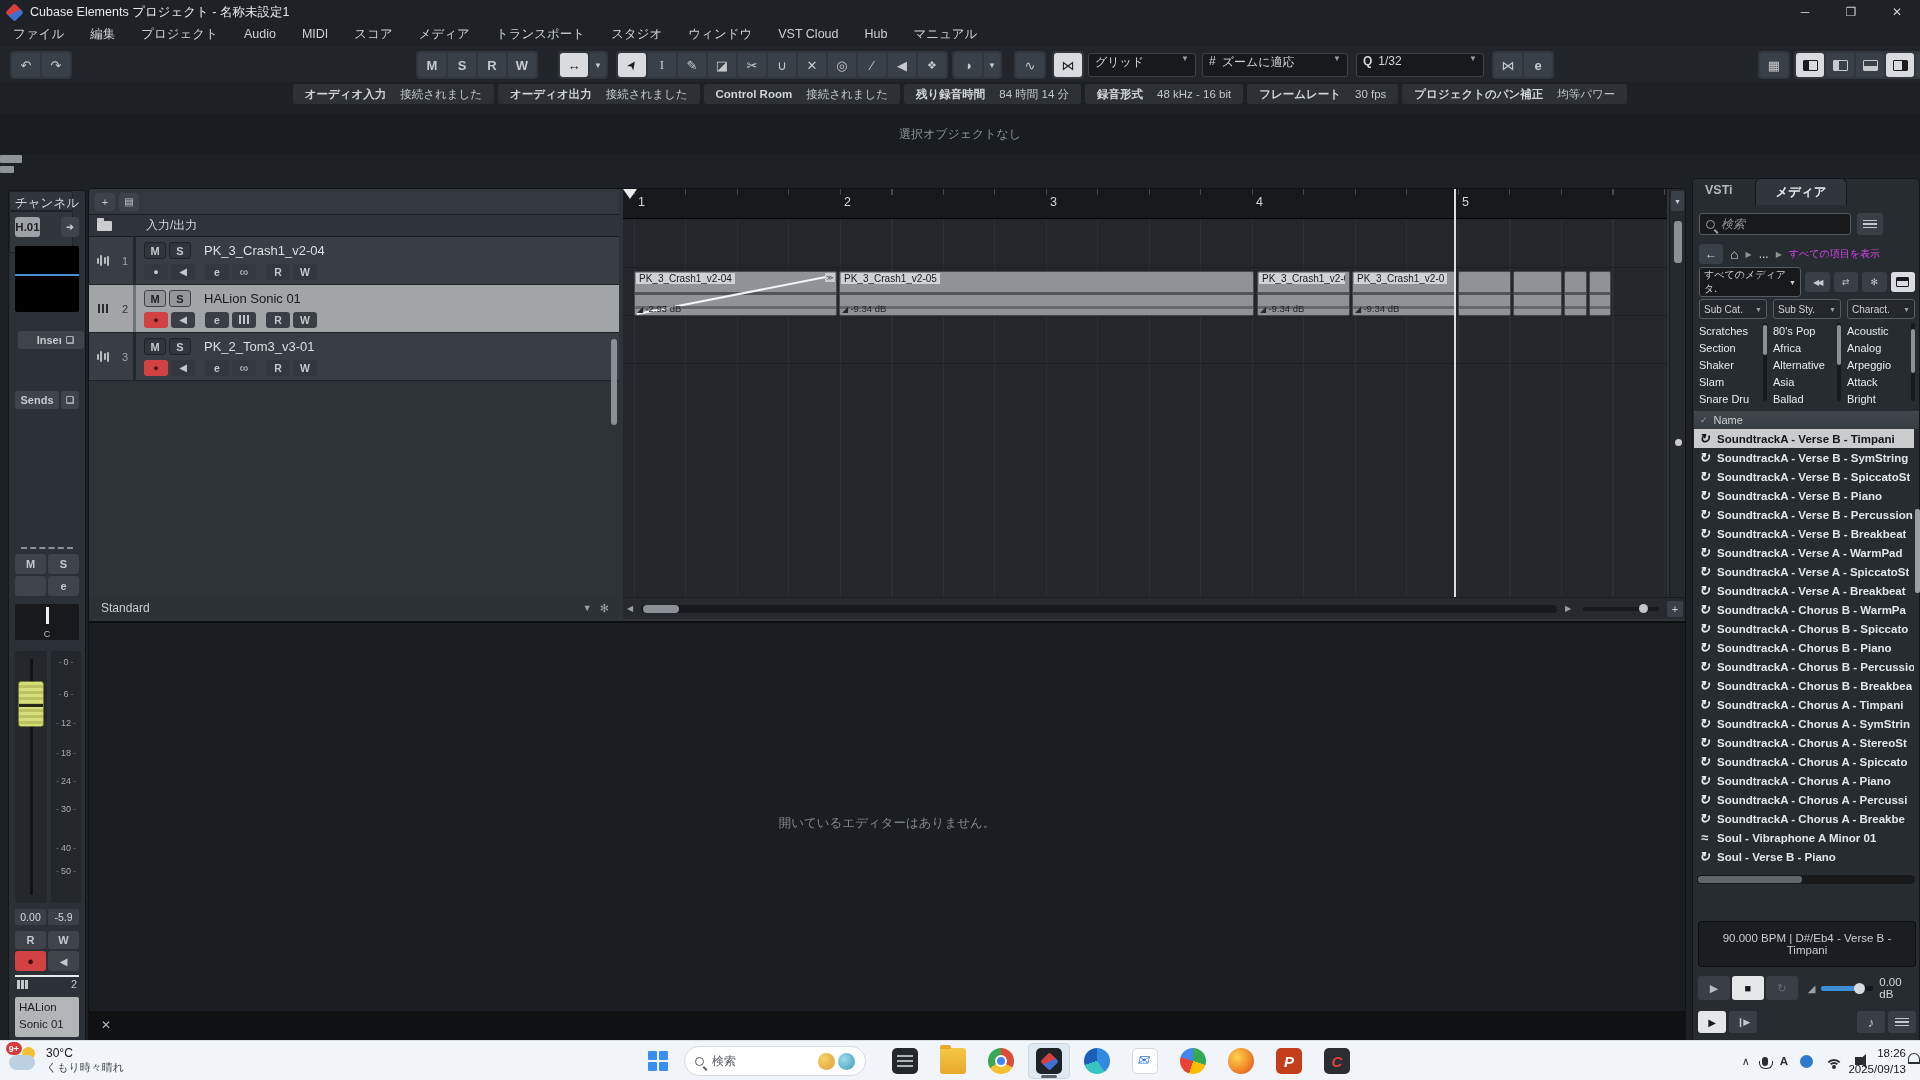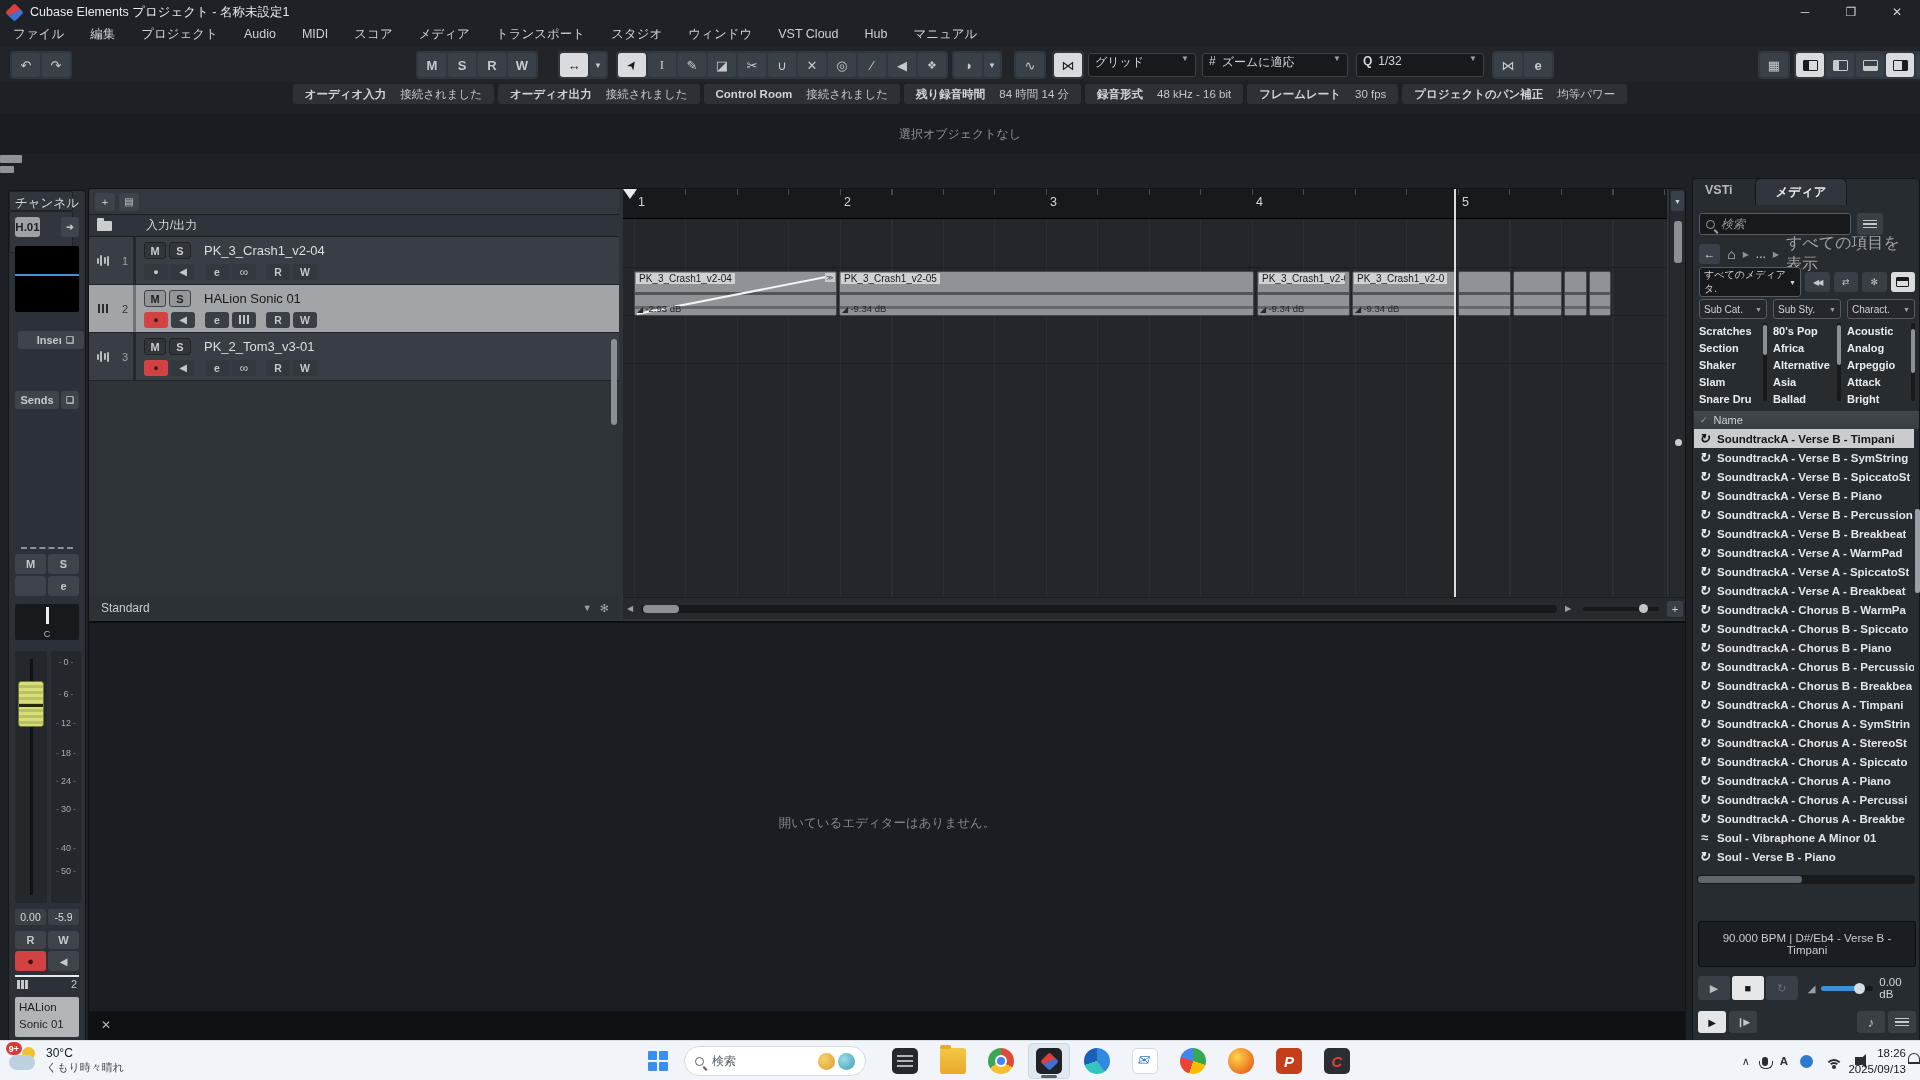--- a/index.html
+++ b/index.html
@@ -159,35 +159,35 @@
 #rsearch{position:absolute;left:6px;top:34px;width:152px;height:22px;background:#17191b;border:1px solid #565c63;border-radius:3px;display:flex;align-items:center;gap:6px;padding:0 6px}
 .mag{width:9px;height:9px;border:1.5px solid #9aa0a5;border-radius:50%;position:relative}
 .mag::after{content:"";position:absolute;left:8px;top:8px;width:5px;height:1.5px;background:#9aa0a5;transform:rotate(45deg);transform-origin:0 0}
 #rsearch .ph{color:#8e9297;font-style:italic;font-size:12px}
 #rlist-btn{position:absolute;left:164px;top:34px;width:26px;height:22px;background:#3a3f45;border-radius:3px;display:flex;align-items:center;justify-content:center;flex-direction:column;gap:2px}
 #rlist-btn i{width:14px;height:1.5px;background:#c6c9cc}
 #rbc{position:absolute;left:6px;top:64px;width:216px;height:22px;display:flex;align-items:center;gap:7px;color:#cfd2d5}
 #rbc .back{width:24px;height:20px;background:#3a4047;border-radius:3px;text-align:center;line-height:20px;color:#d6d9db}
 #rbc .home::before{content:"⌂";font-size:14px}
 #rbc .sep{font-size:8px;color:#8e9297}
-#rbc .all{font-size:16px;color:#a3a3a3}
+#rbc .all{font-size:10px;color:#d946ef}
 #rctl{position:absolute;left:6px;top:92px;width:216px;height:22px;display:flex;align-items:center;gap:4px}
 #rctl .dd{flex:0 0 102px;height:20px;background:#17191b;border:1px solid #565c63;border-radius:3px;display:flex;align-items:center;padding:14px 4px;font-size:10px;color:#cfd2d5}
 #rctl .dd .car{margin-left:auto;font-size:7px}
 #rctl .sq{width:26px;height:20px;background:#3a3f45;border-radius:3px;color:#c6c9cc;display:flex;align-items:center;justify-content:center;font-size:9px}
 #rctl .sq.on{background:#d9dbde;color:#17191c}
 .ic-rew::before{content:"◀◀";letter-spacing:-2px;font-size:8px}
 .ic-shf::before{content:"⇄"}
 .winrect{width:13px;height:10px;border:1.5px solid currentColor;border-radius:1px}
 .winrect::before{content:"";display:block;height:3px;background:currentColor}
 #filters{position:absolute;left:6px;top:120px;width:216px;height:106px}
 .fdd{position:absolute;top:0;width:68px;height:20px;border:1px solid #565c63;border-radius:3px;display:flex;align-items:center;padding:0 4px;font-size:10px;color:#cfd2d5;background:#24282d}
 .fdd .car{margin-left:auto;font-size:7px;color:#9aa0a5}
 .fcol{position:absolute;top:24px;width:68px;height:82px;overflow:hidden}
-.fcol span{display:block;height:17px;line-height:17px;font-size:11px;font-weight:bold;color:#e9ebed;white-space:nowrap;overflow:hidden}
+.fcol span{display:block;height:17px;line-height:17px;font-size:11px;font-weight:normal;color:#e9ebed;white-space:nowrap;overflow:hidden}
 .fsb{position:absolute;top:24px;width:4px;height:78px;background:#17191b;border-radius:2px}
 .fsb i{position:absolute;left:0;width:4px;border-radius:2px;background:#8a9096}
 #nmhead{position:absolute;left:1px;top:232px;width:225px;height:18px;background:linear-gradient(#42474d,#383d42);display:flex;align-items:center;gap:6px;padding-left:6px;font-size:11px;color:#cfd2d5}
 #nmhead .chk{font-size:9px;color:#9aa0a5}
 #results{position:absolute;left:1px;top:250px;width:220px;height:440px;overflow:hidden}
 .mrow{height:19px;display:flex;align-items:center;gap:5px;padding-left:3px}
 .mrow[data-state="selected"]{background:#c9cbcd}
 .mico{width:15px;text-align:center;color:#e6e9eb;font-size:13px;font-weight:bold}
 .mico::before{content:"↻"}
 .mico[data-icon="wave"]::before{content:"≈"}

